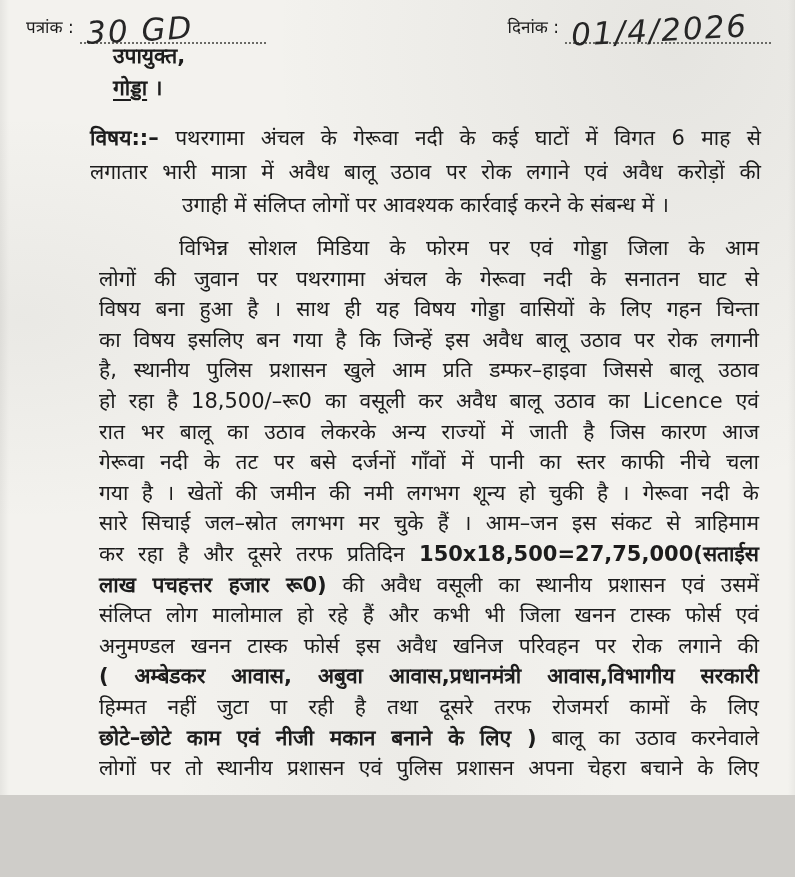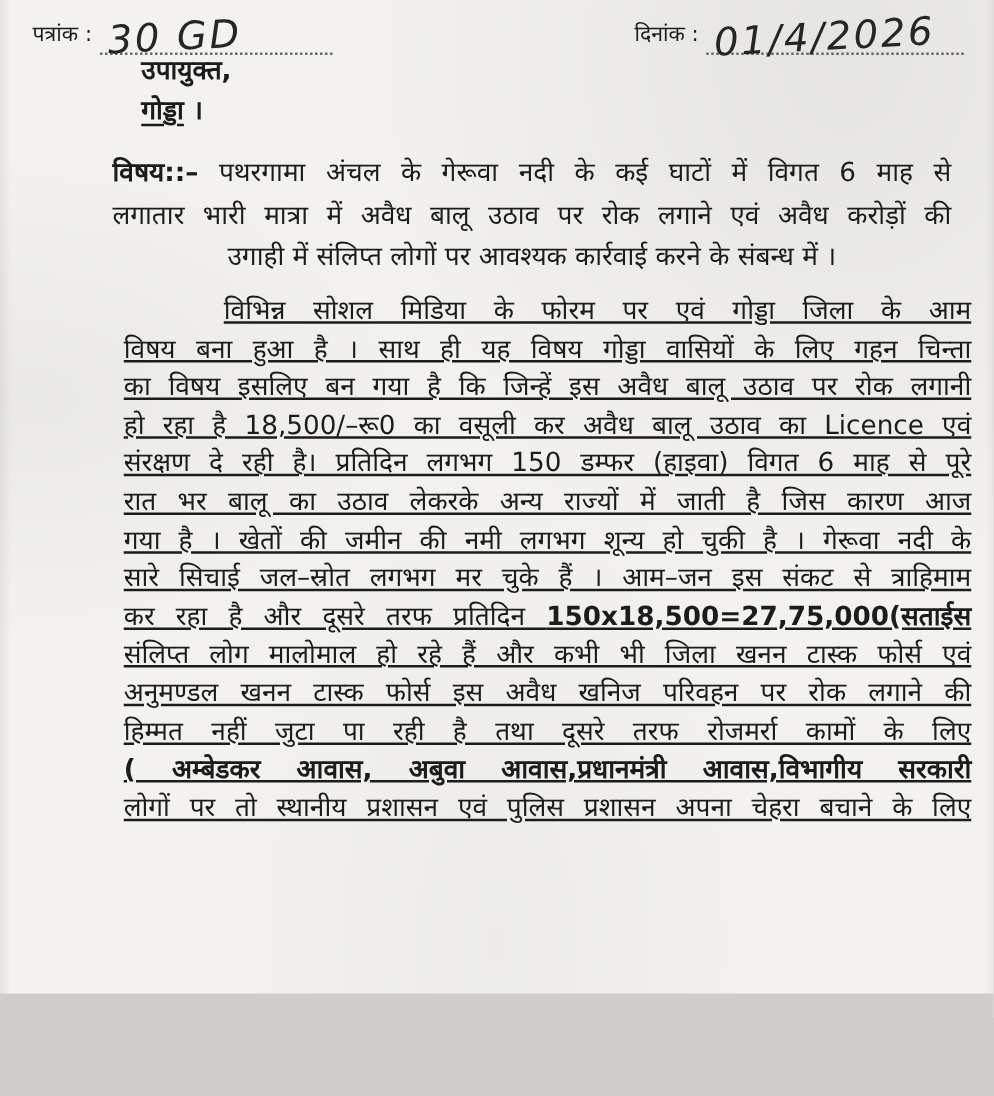--- a/index.html
+++ b/index.html
@@ -22,21 +22,21 @@
   .dotline-letter{min-width:170px;}
   .dotline-date{min-width:190px;}
   .hand{
     display:inline-block;font-style:italic;font-size:31px;line-height:30px;
     letter-spacing:2px;transform:rotate(-3deg) translateY(3px);color:#262626;
     font-family:"DejaVu Sans","Liberation Sans",sans-serif;white-space:nowrap;
   }
   .addressee{position:absolute;left:113px;top:40px;font-size:21px;font-weight:bold;line-height:32px;}
   .ul{text-decoration:underline;text-decoration-thickness:2px;text-underline-offset:4px;text-align:center;}
   .subject{position:absolute;left:90px;right:34px;top:122px;font-size:21px;line-height:33.5px;}
-  .bodytext{position:absolute;left:99px;right:18px;top:233px;font-size:21px;line-height:30.6px;text-decoration:underline;}
+  .bodytext{position:absolute;left:99px;right:36px;top:233px;font-size:21px;line-height:30.6px;}
   .jline{text-align:justify;text-align-last:justify;white-space:normal;}
   .lline{text-align:center;}
   .indent{padding-left:80px;}
   b,.bold{font-weight:bold;}
   .emph{font-weight:bold;text-decoration:underline;text-decoration-thickness:2px;text-underline-offset:5px;}
   .signature{position:absolute;left:220px;top:828px;}
 </style>
 </head>
 <body>
 
@@ -59,32 +59,36 @@
   </div>
 
   <div class="subject">
     <div class="jline"><b>विषय::–</b><span> पथरगामा अंचल के गेरूवा नदी के कई घाटों में विगत 6 माह से</span></div>
     <div class="jline">लगातार भारी मात्रा में अवैध बालू उठाव पर रोक लगाने एवं अवैध करोड़ों की</div>
     <div class="lline">उगाही में संलिप्त लोगों पर आवश्यक कार्रवाई करने के संबन्ध में ।</div>
   </div>
 
   <div class="bodytext">
     <div class="jline indent">विभिन्न सोशल मिडिया के फोरम पर एवं गोड्डा जिला के आम</div>
+    <div class="jline">लोगों की जुवान पर पथरगामा अंचल के गेरूवा नदी के सनातन घाट से</div>
     <div class="jline">विषय बना हुआ है । साथ ही यह विषय गोड्डा वासियों के लिए गहन चिन्ता</div>
     <div class="jline">का विषय इसलिए बन गया है कि जिन्हें इस अवैध बालू उठाव पर रोक लगानी</div>
+    <div class="jline">है, स्थानीय पुलिस प्रशासन खुले आम प्रति डम्फर–हाइवा जिससे बालू उठाव</div>
     <div class="jline">हो रहा है 18,500/–रू0 का वसूली कर अवैध बालू उठाव का Licence एवं</div>
-    <div class="jline">संरक्षण दे रही है। प्रतिदिन लगभग 150 डम्फर (हाइवा) विगत 6 माह से पूरे</div>
     <div class="jline">रात भर बालू का उठाव लेकरके अन्य राज्यों में जाती है जिस कारण आज</div>
+    <div class="jline">गेरूवा नदी के तट पर बसे दर्जनों गाँवों में पानी का स्तर काफी नीचे चला</div>
     <div class="jline">गया है । खेतों की जमीन की नमी लगभग शून्य हो चुकी है । गेरूवा नदी के</div>
     <div class="jline">सारे सिचाई जल–स्रोत लगभग मर चुके हैं । आम–जन इस संकट से त्राहिमाम</div>
     <div class="jline"><span>कर रहा है और दूसरे तरफ प्रतिदिन </span><span class="bold">150x18,500=27,75,000(सताईस</span></div>
+    <div class="jline"><span class="bold">लाख पचहत्तर हजार रू0)</span><span> की अवैध वसूली का स्थानीय प्रशासन एवं उसमें</span></div>
     <div class="jline">संलिप्त लोग मालोमाल हो रहे हैं और कभी भी जिला खनन टास्क फोर्स एवं</div>
     <div class="jline">अनुमण्डल खनन टास्क फोर्स इस अवैध खनिज परिवहन पर रोक लगाने की</div>
+    <div class="jline"><span class="bold">( अम्बेडकर आवास, अबुवा आवास,प्रधानमंत्री आवास,विभागीय सरकारी</span></div>
     <div class="jline">हिम्मत नहीं जुटा पा रही है तथा दूसरे तरफ रोजमर्रा कामों के लिए</div>
-    <div class="jline"><span class="bold">( अम्बेडकर आवास, अबुवा आवास,प्रधानमंत्री आवास,विभागीय सरकारी</span></div>
+    <div class="jline"><span class="bold">छोटे–छोटे काम एवं नीजी मकान बनाने के लिए )</span><span> बालू का उठाव करनेवाले</span></div>
     <div class="jline">लोगों पर तो स्थानीय प्रशासन एवं पुलिस प्रशासन अपना चेहरा बचाने के लिए</div>
   </div>
 
   <svg class="signature" width="130" height="49" viewBox="0 0 130 49">
     <path d="M10 32 C4 20 16 8 32 9 C48 10 56 18 48 25 C40 31 26 29 24 21 C23 16 30 13 36 16" stroke="#2b2b2b" stroke-width="2.6" fill="none" stroke-linecap="round"></path>
     <path d="M48 25 C56 17 62 9 66 4 C68 11 66 24 59 34 C54 41 44 48 35 46" stroke="#2b2b2b" stroke-width="2.6" fill="none" stroke-linecap="round"></path>
     <path d="M78 38 L97 31" stroke="#2b2b2b" stroke-width="2.6" fill="none" stroke-linecap="round"></path>
   </svg>
 
 </div>

